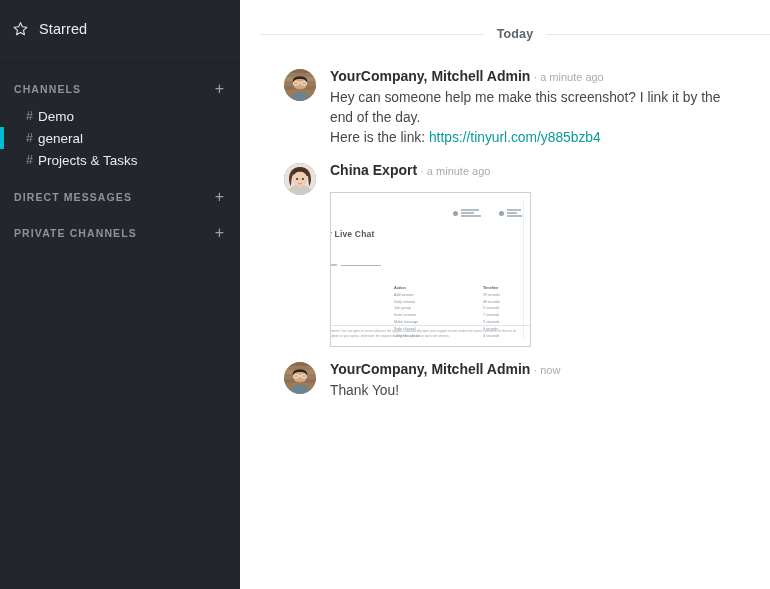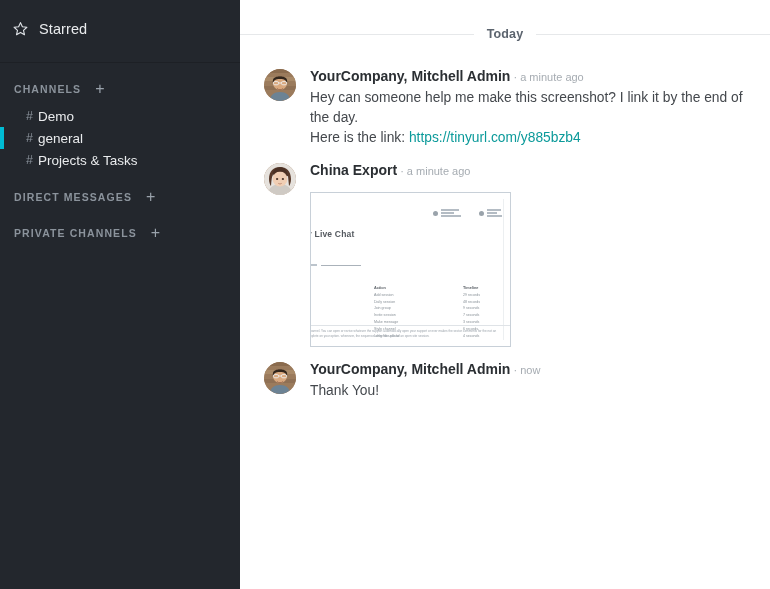--- a/index.html
+++ b/index.html
@@ -52,21 +52,21 @@
     margin: 9px 0 0 0;
     border-top: 1px solid #1d2025;
   }
 
   .section {
     margin-top: 16px;
   }
   .section-head {
     display: flex;
     align-items: center;
-    justify-content: flex-start;
+    justify-content: space-between;
     padding: 0 14px 0 14px;
     height: 20px;
     cursor: pointer;
     gap: 12px;
   }
   .section-title {
     color: #8b939c;
     font-size: 10.5px;
     font-weight: bold;
     letter-spacing: 1.1px;
@@ -104,20 +104,21 @@
     background: #00bcd4;
   }
 
   
   #main {
     flex: 1 1 auto;
     height: 427px;
     background: #ffffff;
     position: relative;
     overflow: hidden;
+    padding-left: 20px;
   }
   .day-divider {
     display: flex;
     align-items: center;
     height: 34px;
     margin-top: 17px;
     padding: 0 0px;
   }
   .day-divider .line { flex: 1 1 auto; height: 1px; background: #e6e8ea; }
   .day-divider .day-label {

